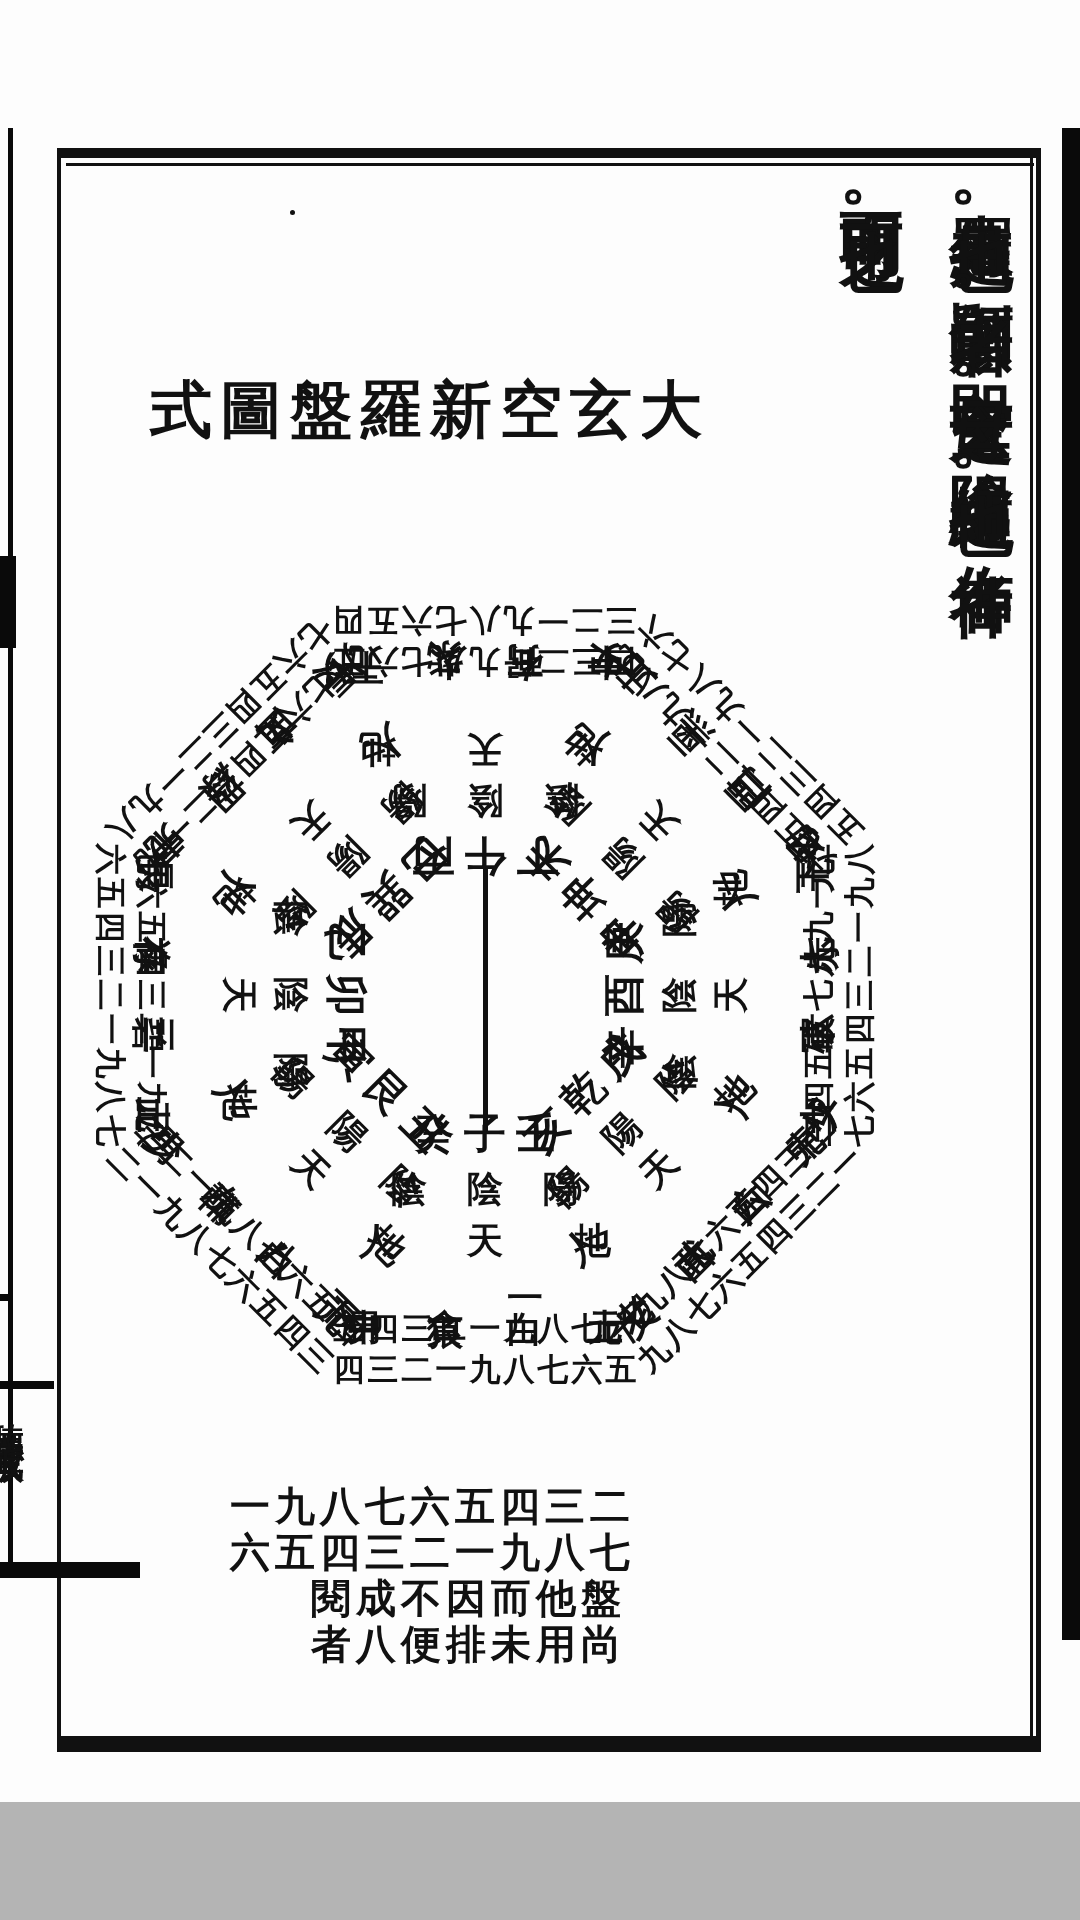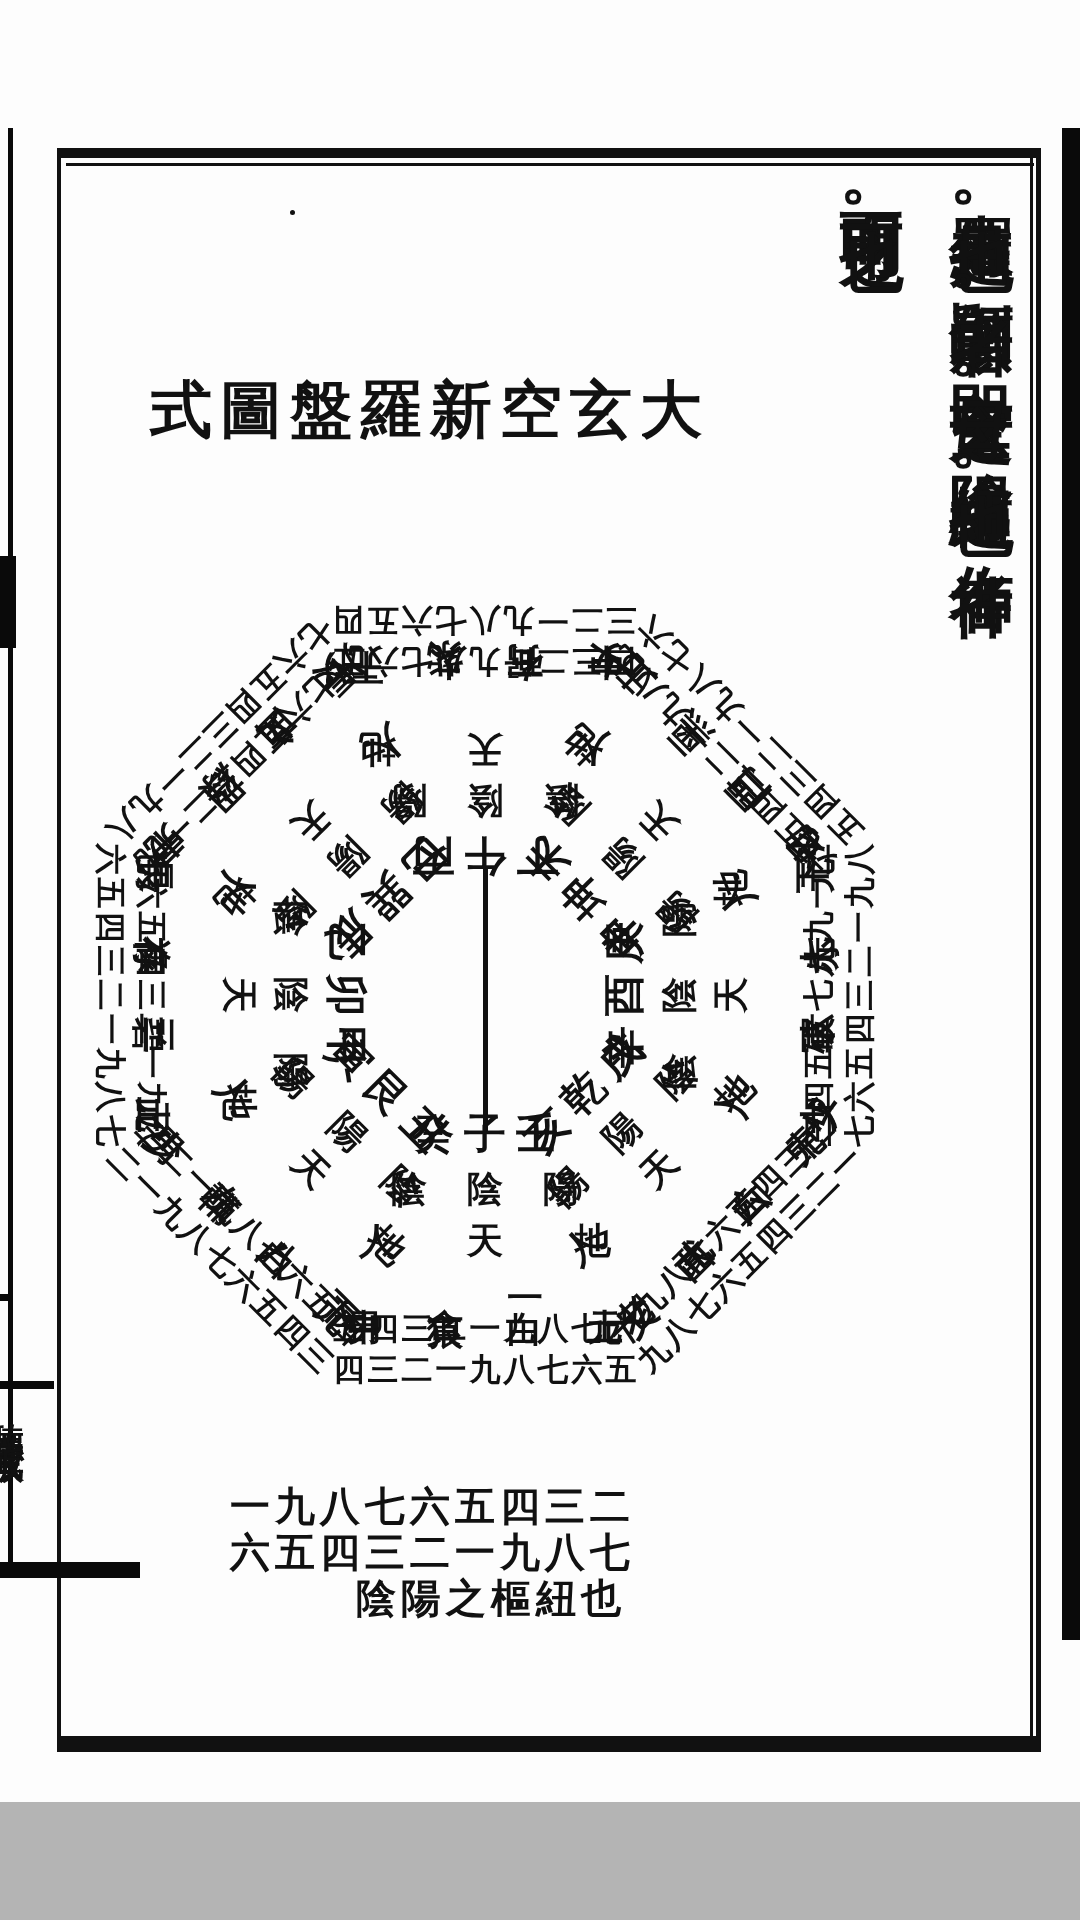--- a/index.html
+++ b/index.html
@@ -194,20 +194,21 @@
       <span class="starcol">六白</span>
       <span class="starcol">中元</span>
     </div>
     <div class="row-num inner">一九八七六五四三二</div>
     <div class="row-num outer">九八七六五四三二一</div>
   </div>
 
   <div class="note">
     <div>一九八七六五四三二</div>
     <div>六五四三二一九八七</div>
-    <div>陰陽之樞紐也</div>
+    <div>閱成不因而他盤</div>
+    <div>者八便排未用尚</div>
   </div>
 
   <div class="colophon">聽德堂藏版</div>
 
   <div class="scanner-band"></div>
 
 </div>
 
 </body></html>

